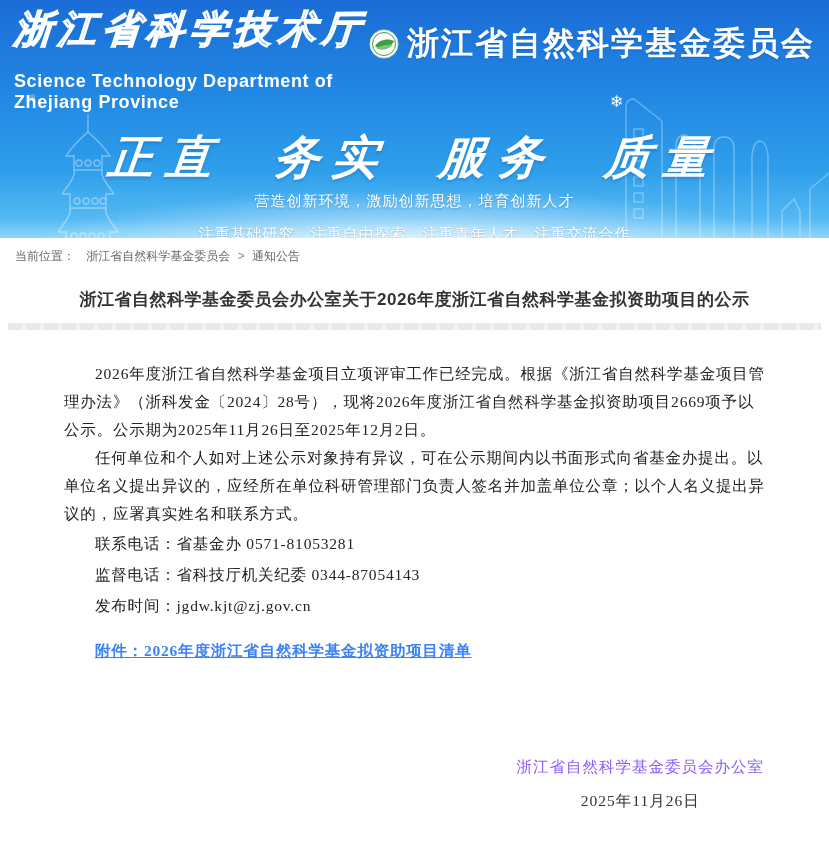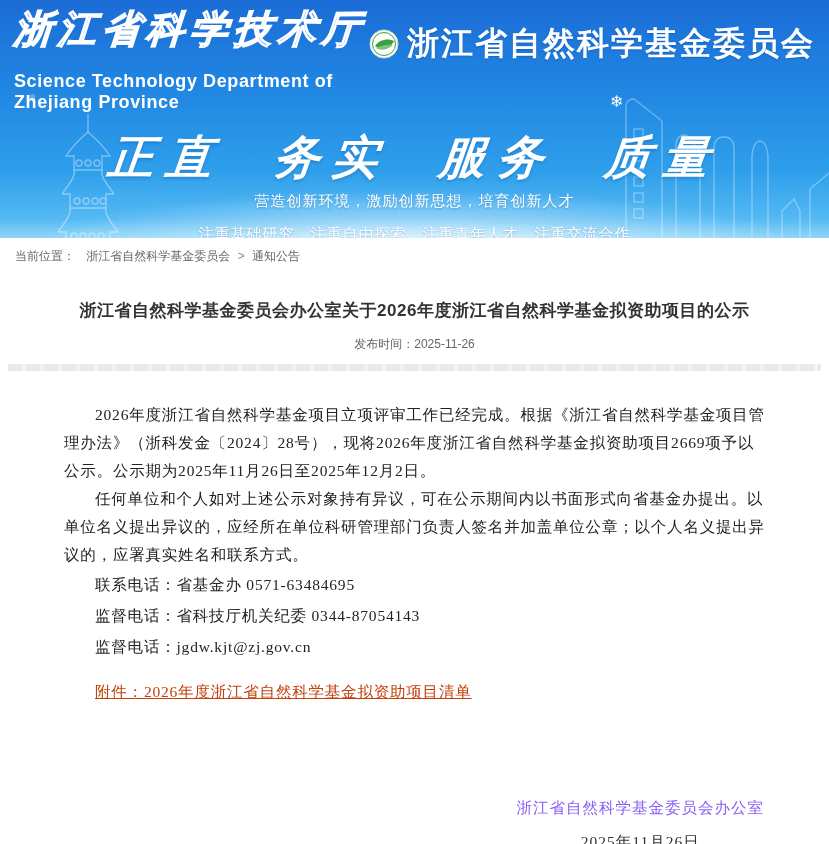--- a/index.html
+++ b/index.html
@@ -53,34 +53,34 @@
 
   
   .breadcrumb { padding: 10px 12px 8px 15px; font-size: 12px; color: #666; }
   .breadcrumb a { color: #666; text-decoration: none; cursor: pointer; }
   .breadcrumb .crumb-site { margin-left: 8px; }
   .breadcrumb .sep { margin: 0 4px; color: #888; }
 
   
   .article-head { padding: 0 60px; }
   .article-title { text-align: center; font-size: 17px; font-weight: bold; color: #333;
-                   letter-spacing: 0.5px; margin-top: 26px; line-height: 24px; }
+                   letter-spacing: 0.5px; margin-top: 15px; line-height: 24px; }
   .publish { text-align: center; font-size: 12px; color: #666; margin-top: 13px; }
 
   .divider {
     height: 7px; margin: 11px 8px 0 8px; border-radius: 1px;
     background: repeating-linear-gradient(90deg, #e9e9e9 0 14px, #f3f3f3 14px 18px);
   }
 
   
   .article-body { padding: 30px 64px 0 64px; font-family: "Liberation Serif", serif; color: #222; }
   .article-body p { font-size: 15.5px; line-height: 28px; letter-spacing: 0.8px; text-indent: 2em; }
   .contact { line-height: 31px !important; }
   .attach-row { margin-top: 20px; text-indent: 2em; font-size: 15.5px; letter-spacing: 0.8px; }
-  .attach-link { color: #c2410c; font-weight: normal; text-decoration: underline; cursor: pointer; }
+  .attach-link { color: #3b82f6; font-weight: bold; text-decoration: underline; cursor: pointer; }
 
   .sign-wrap { display: flex; flex-direction: column; align-items: center; float: right;
                margin-top: 95px; margin-right: 1px; }
   .sign-name { font-size: 15.5px; letter-spacing: 1px; color: #8b5cf6; }
   .sign-date { font-size: 15.5px; letter-spacing: 1px; color: #333; margin-top: 13px; }
   .clearfix::after { content: ""; display: table; clear: both; }
 </style>
 </head>
 <body>
 
@@ -152,31 +152,30 @@
 
 <div class="breadcrumb">
   <span>当前位置：</span>
   <a class="crumb-site">浙江省自然科学基金委员会</a>
   <span class="sep">&gt;</span>
   <a>通知公告</a>
 </div>
 
 <div class="article-head">
   <h1 class="article-title">浙江省自然科学基金委员会办公室关于2026年度浙江省自然科学基金拟资助项目的公示</h1>
-  <div class="publish">发布时间：2025-11-26</div>
 </div>
 
 <div class="divider"></div>
 
 <div class="article-body clearfix">
   <p>2026年度浙江省自然科学基金项目立项评审工作已经完成。根据《浙江省自然科学基金项目管理办法》（浙科发金〔2024〕28号），现将2026年度浙江省自然科学基金拟资助项目2669项予以公示。公示期为2025年11月26日至2025年12月2日。</p>
   <p>任何单位和个人如对上述公示对象持有异议，可在公示期间内以书面形式向省基金办提出。以单位名义提出异议的，应经所在单位科研管理部门负责人签名并加盖单位公章；以个人名义提出异议的，应署真实姓名和联系方式。</p>
-  <p class="contact">联系电话：省基金办 0571-63484695</p>
+  <p class="contact">联系电话：省基金办 0571-81053281</p>
   <p class="contact">监督电话：省科技厅机关纪委 0344-87054143</p>
-  <p class="contact">监督电话：jgdw.kjt@zj.gov.cn</p>
+  <p class="contact">发布时间：jgdw.kjt@zj.gov.cn</p>
 
   <div class="attach-row">
     <a class="attach-link">附件：2026年度浙江省自然科学基金拟资助项目清单</a>
   </div>
 
   <div class="sign-wrap">
     <div class="sign-name">浙江省自然科学基金委员会办公室</div>
     <div class="sign-date">2025年11月26日</div>
   </div>
 </div>

